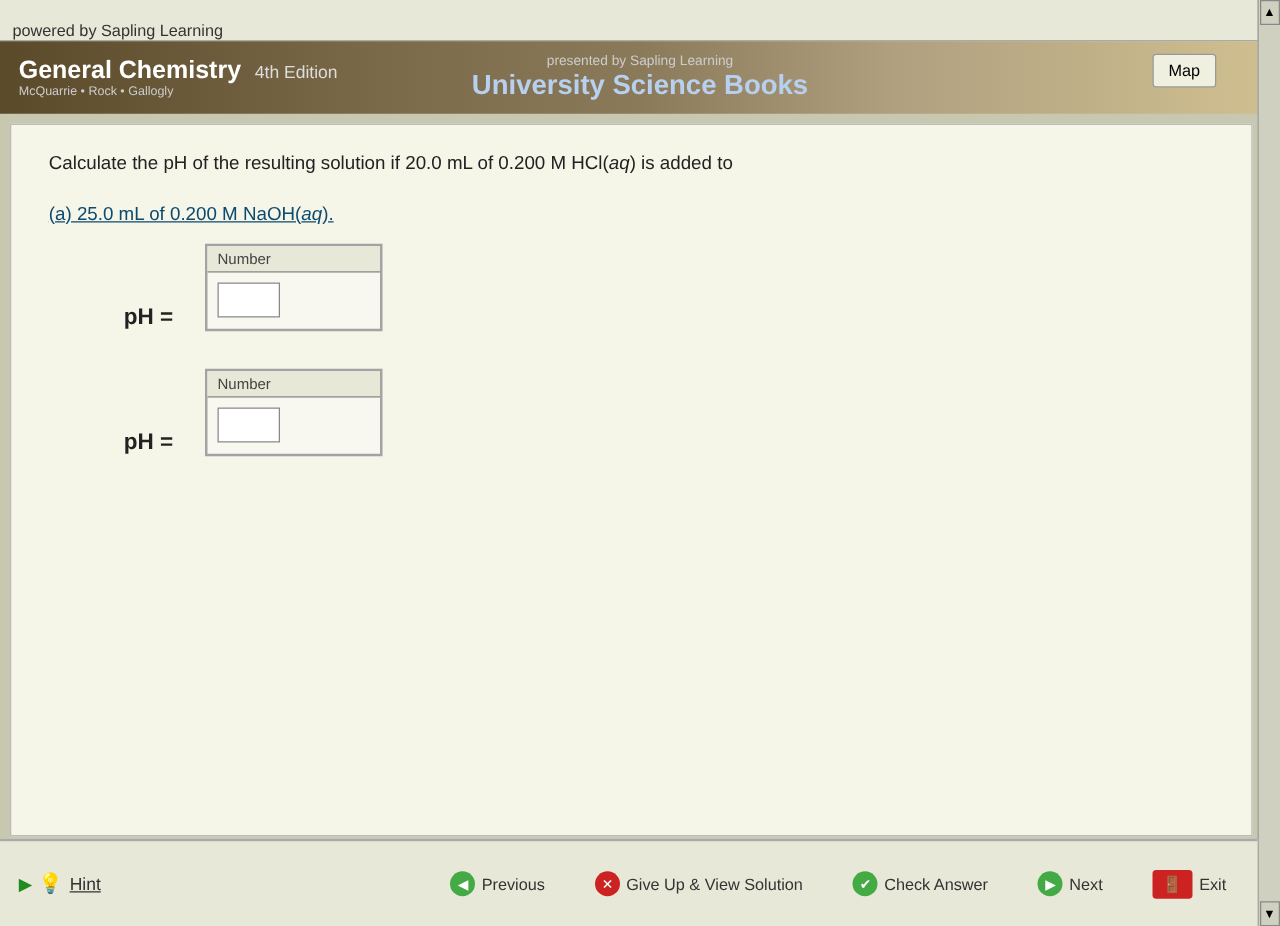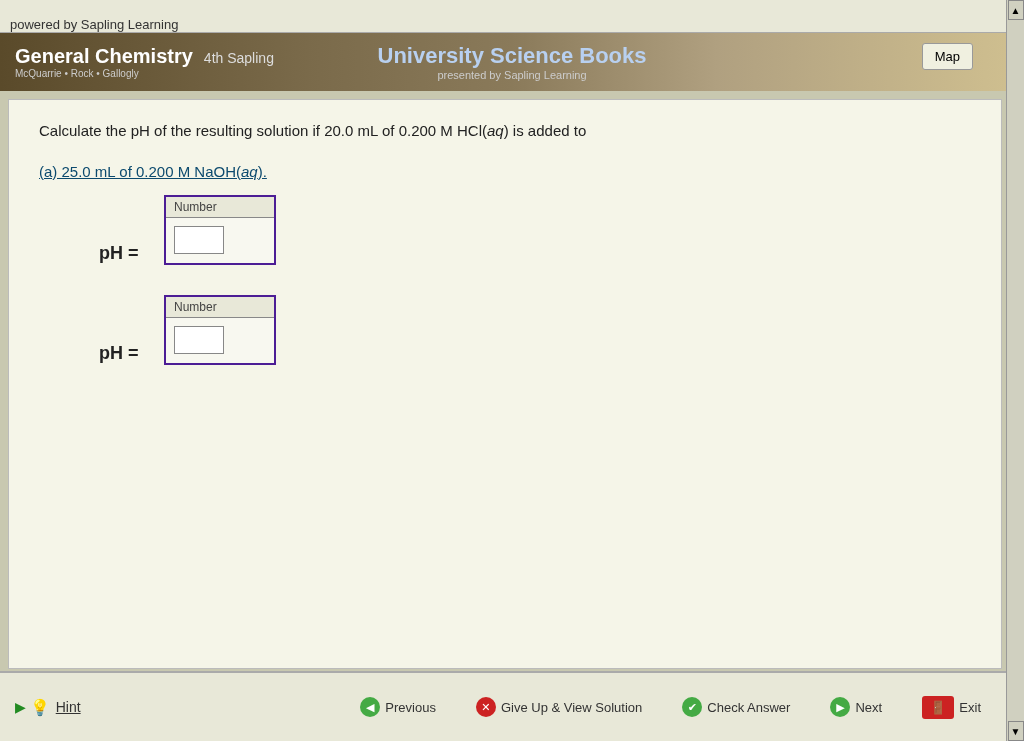--- a/index.html
+++ b/index.html
@@ -143,26 +143,26 @@
 
     .ph-label {
       font-size: 18px;
       font-weight: bold;
       color: #222;
       min-width: 50px;
       margin-top: 48px;
     }
 
     .number-input-box {
-      border: 2px solid #4c1d95;
+      border: 2px solid #a3a3a3;
       background: #f8f8f0;
       padding: 0;
       display: flex;
       flex-direction: column;
-      width: 112px;
+      width: 142px;
     }
 
     .number-label {
       background: #e8e8d8;
       border-bottom: 1px solid #888;
       padding: 3px 8px;
       font-size: 12px;
       color: #444;
     }
 
@@ -284,27 +284,27 @@
 <body>
 
 <div id="top-bar">
   <span>powered by Sapling Learning</span>
 </div>
 
 <div id="header">
   <div id="header-title-block">
     <div style="display:flex; align-items:baseline; gap:6px;">
       <span id="header-title">General Chemistry</span>
-      <span id="header-edition">4th Sapling</span>
+      <span id="header-edition">4th Edition</span>
     </div>
     <span id="header-authors">McQuarrie • Rock • Gallogly</span>
   </div>
   <div id="header-publisher">
+    <div id="header-publisher-sub">presented by Sapling Learning</div>
     <div id="header-publisher-name">University Science Books</div>
-    <div id="header-publisher-sub">presented by Sapling Learning</div>
   </div>
   <button id="map-button">Map</button>
 </div>
 
 <div id="right-scrollbar">
   <div class="scroll-btn">
     <span>▲</span>
   </div>
   <div style="flex:1;"></div>
   <div class="scroll-btn">

